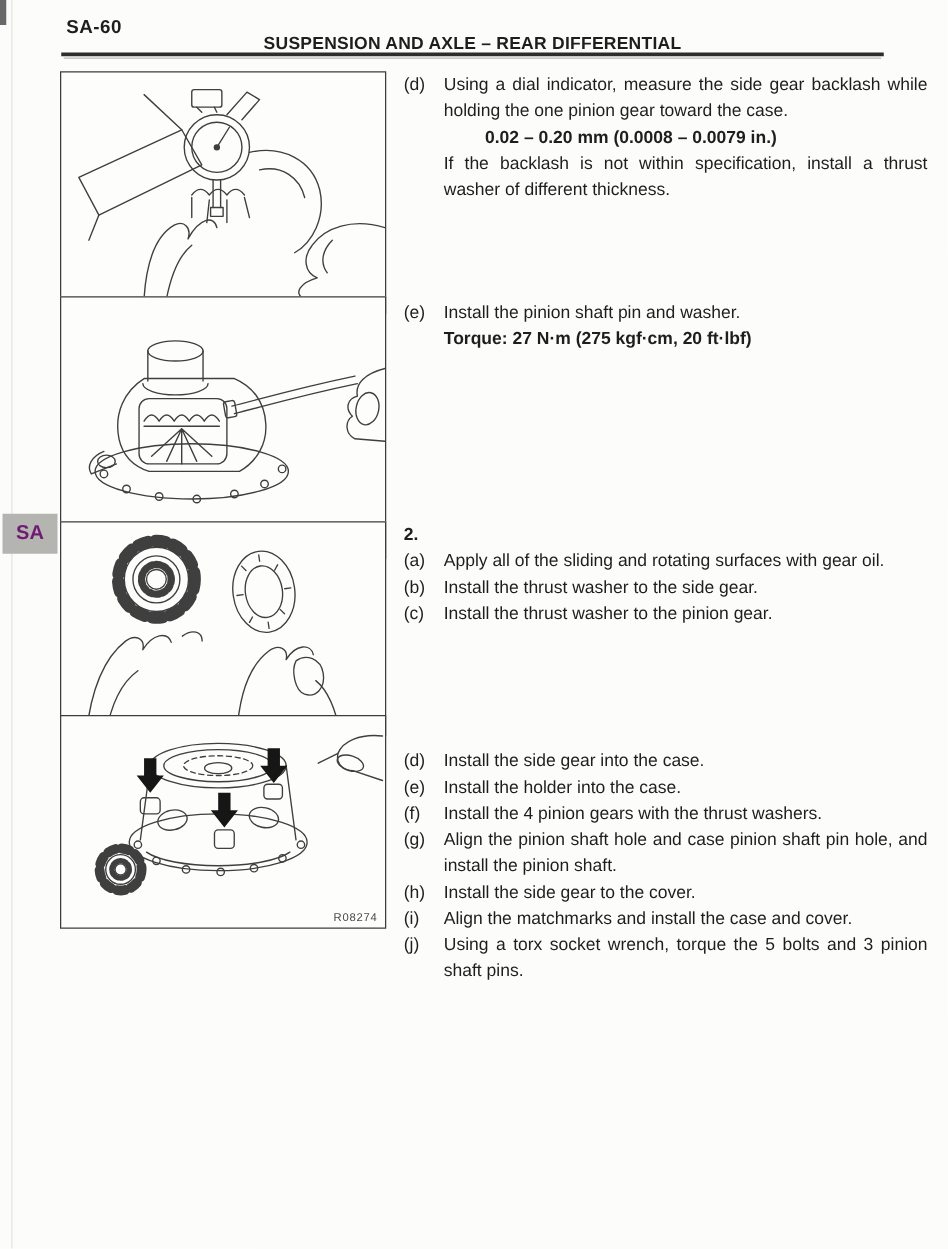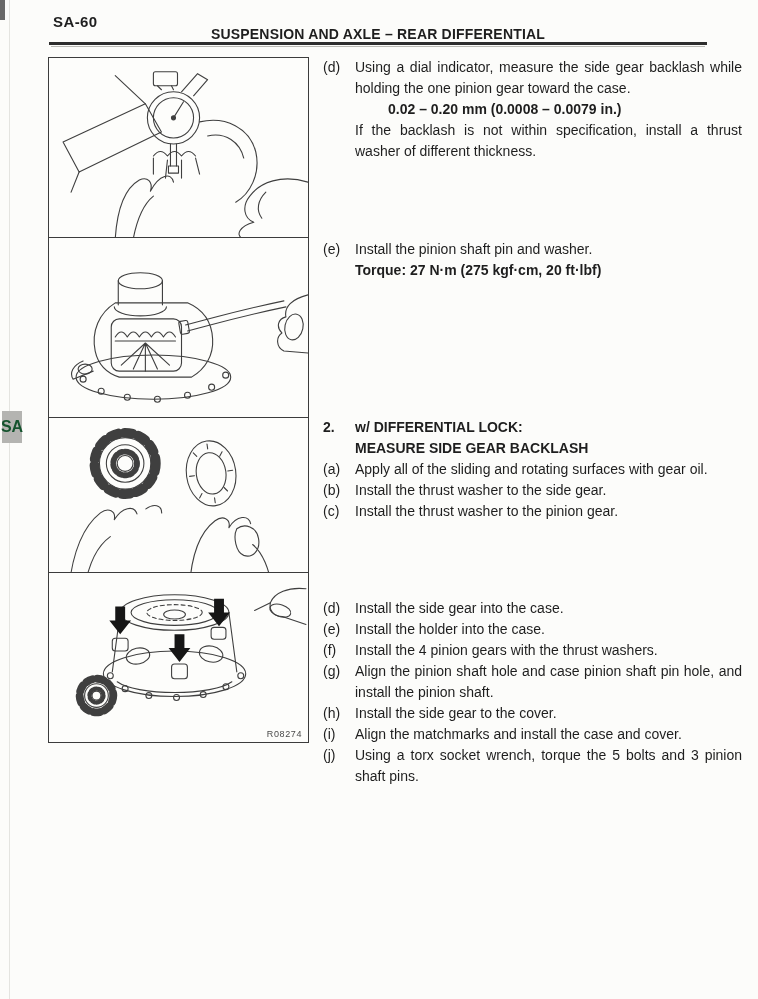--- a/index.html
+++ b/index.html
@@ -13,22 +13,22 @@
   .scan-corner{position:absolute;left:0;top:0;width:5px;height:20px;background:#2b2b2b;opacity:.7;}
 
   
   .page-number{position:absolute;left:53px;top:13px;font-size:15px;font-weight:700;letter-spacing:.4px;}
   .header-title{position:absolute;left:49px;width:658px;top:26px;text-align:center;
     font-size:14px;font-weight:700;letter-spacing:.2px;}
   .header-rule{position:absolute;left:49px;top:42px;width:658px;height:2.5px;background:#2d2d2d;}
   .header-rule::after{content:"";position:absolute;left:2px;right:2px;top:3.5px;height:1px;background:#b9b9b4;}
 
   
-  .side-tab{position:absolute;left:2px;top:411px;width:20px;height:32px;background:#b4b4b1;
-    display:flex;align-items:center;justify-content:center;font-size:16px;font-weight:700;color:#14532d;}
+  .side-tab{position:absolute;left:2px;top:411px;width:44px;height:32px;background:#b4b4b1;
+    display:flex;align-items:center;justify-content:center;font-size:16px;font-weight:700;color:#701a75;}
 
   
   .figbox{position:absolute;left:48px;width:261px;border:1.6px solid #3c3c3c;background:#fdfdfb;box-sizing:border-box;}
   .figbox svg{position:absolute;left:0;top:0;width:100%;height:100%;}
   #fig1{top:57px;height:194px;font-style:italic;}
   #fig2{top:237px;height:210px;}
   #fig3{top:417px;height:172px;}
   #fig4{top:572px;height:171px;}
   .figcode{position:absolute;bottom:3px;font-size:9px;color:#4a4a4a;letter-spacing:.6px;}
   .figcode.left{left:6px;}
@@ -205,24 +205,20 @@
       <span class="txt plain">
         <div>Install the pinion shaft pin and washer.</div>
         <div class="b">Torque: 27 N·m (275 kgf·cm, 20 ft·lbf)</div>
       </span>
     </div>
   </div>
 
   <div class="textblock" id="block3">
     <div class="sec-head">
       <span class="num">2.</span>
-      <span>
-        <div>w/ DIFFERENTIAL LOCK:</div>
-        <div>MEASURE SIDE GEAR BACKLASH</div>
-      </span>
     </div>
     <div class="step">
       <span class="lbl">(a)</span>
       <span class="txt">Apply all of the sliding and rotating surfaces with gear oil.</span>
     </div>
     <div class="step">
       <span class="lbl">(b)</span>
       <span class="txt">Install the thrust washer to the side gear.</span>
     </div>
     <div class="step">

